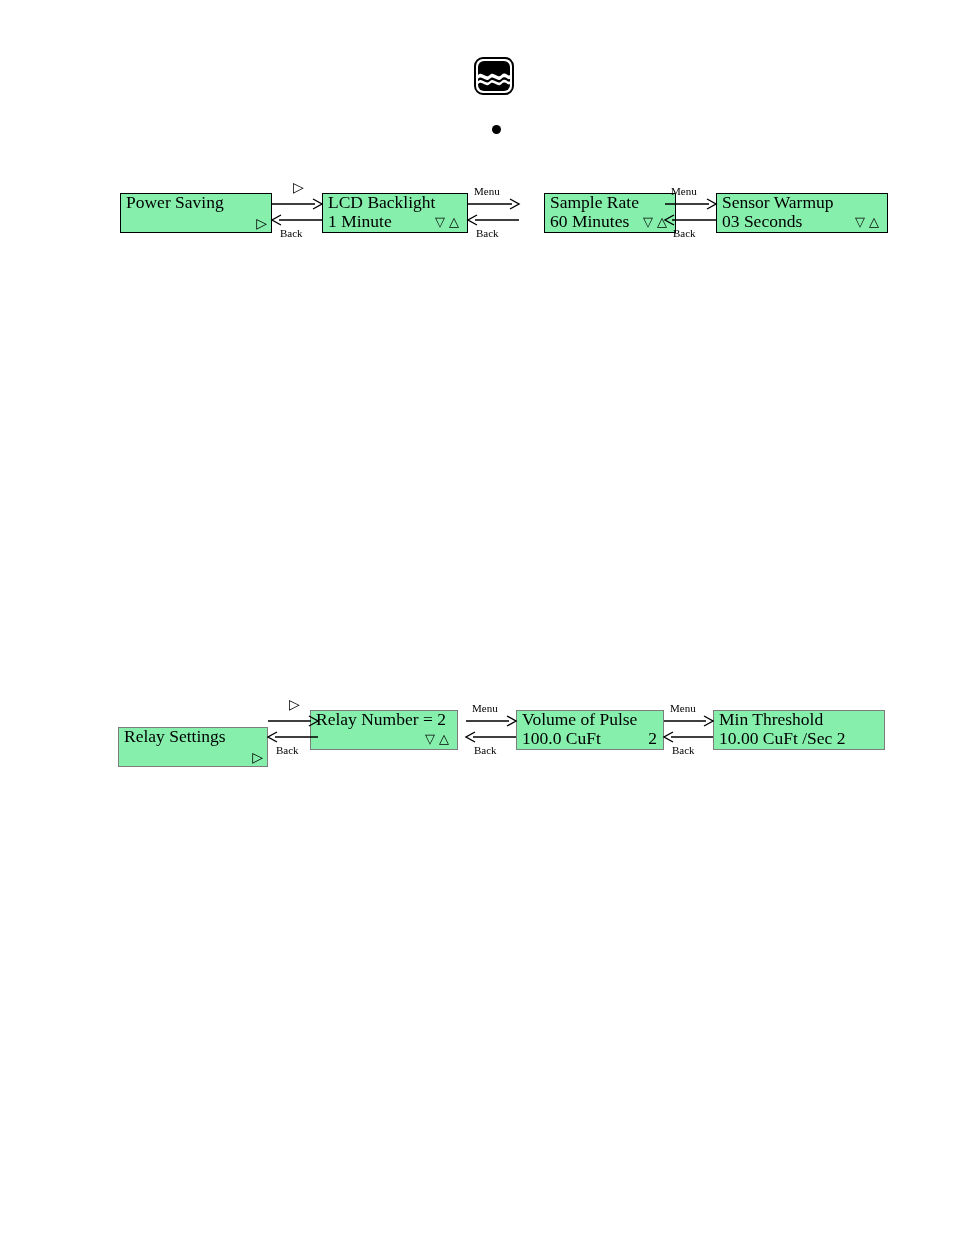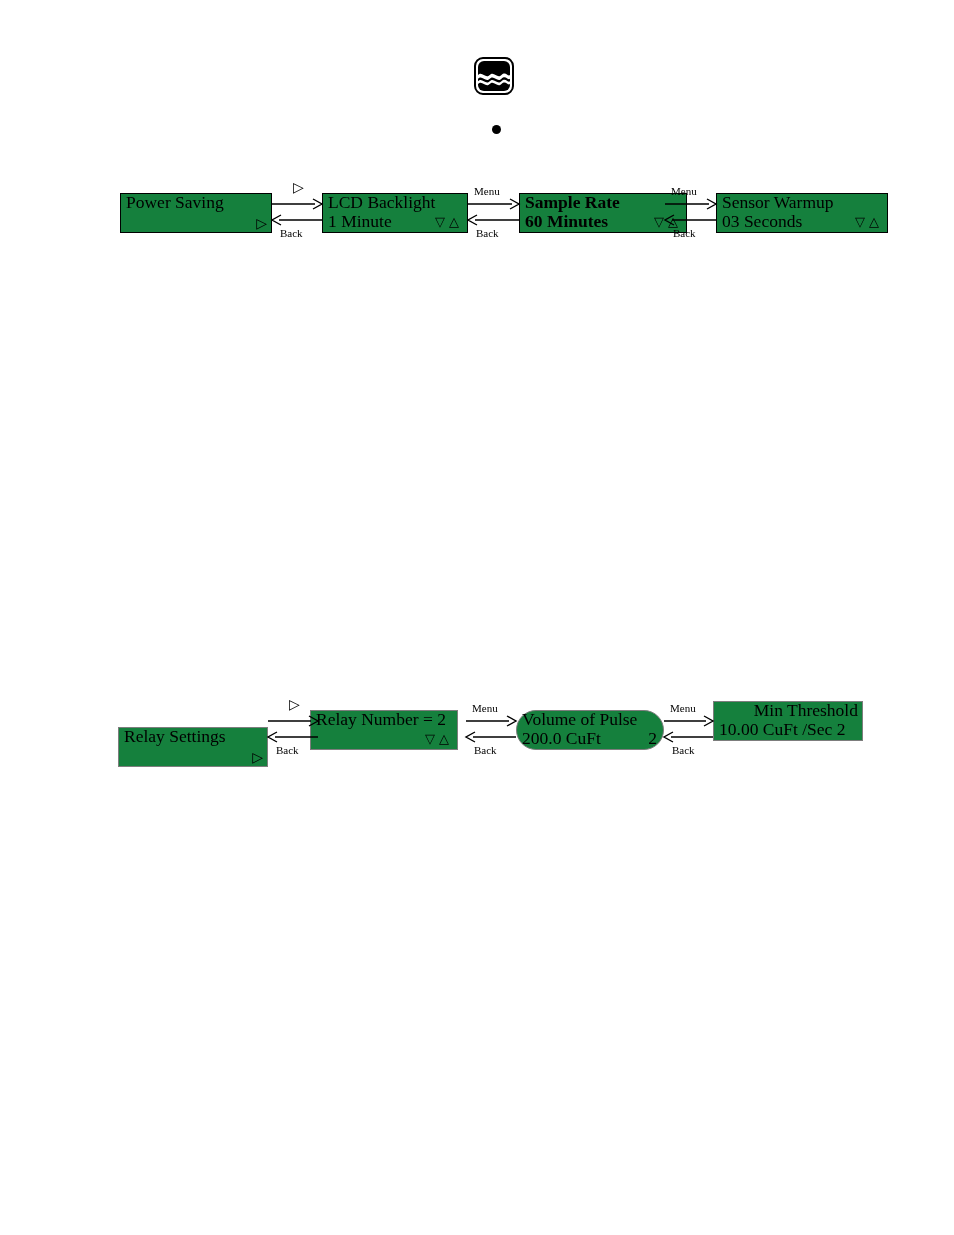--- a/index.html
+++ b/index.html
@@ -61,21 +61,21 @@
     top: 0;
     width: 954px;
     height: 80px;
   }
   #flow-row-0 { top: 178px; }
   #flow-row-1 { top: 695px; }
 
   .node {
     position: absolute;
     box-sizing: border-box;
-    background: #15803d;
+    background: #86efac;
     border: 1.5px solid #000000;
     height: 40px;
     padding: 0 3px 0 11px;
   }
   .node.gray { border-color: #7d7d7d; }
 
   .node .line {
     position: absolute;
     left: 5px;
     right: 4px;
@@ -156,21 +156,21 @@
       </div>
       <div class="node-play">▷</div>
     </div>
     <div class="node" style="left: 322px; width: 146px; top: 15px;">
       <div class="line line1">LCD Backlight</div>
       <div class="line line2">
         <span class="val">1 Minute</span>
       </div>
       <div class="arrows-ud" style="top: 19px;"><span>▽</span><span>△</span></div>
     </div>
-    <div class="node" style="left: 519px; width: 168px; top: 15px; font-weight: bold;">
+    <div class="node" style="left: 544px; width: 132px; top: 15px;">
       <div class="line line1">Sample Rate</div>
       <div class="line line2">
         <span class="val">60 Minutes</span>
       </div>
       <div class="arrows-ud" style="top: 19px;"><span>▽</span><span>△</span></div>
     </div>
     <div class="node" style="left: 716px; width: 172px; top: 15px;">
       <div class="line line1">Sensor Warmup</div>
       <div class="line line2">
         <span class="val">03 Seconds</span>
@@ -210,28 +210,28 @@
       </div>
       <div class="node-play">▷</div>
     </div>
     <div class="node gray" style="left: 310px; width: 148px; top: 15px;">
       <div class="line line1">Relay Number =  2</div>
       <div class="line line2">
         <span class="val"></span>
       </div>
       <div class="arrows-ud" style="top: 19px;"><span>▽</span><span>△</span></div>
     </div>
-    <div class="node gray" style="left: 516px; width: 148px; top: 15px; border-radius: 20px;">
+    <div class="node gray" style="left: 516px; width: 148px; top: 15px;">
       <div class="line line1">Volume of Pulse</div>
       <div class="line line2">
-        <span class="val">200.0  CuFt</span>
+        <span class="val">100.0  CuFt</span>
         <span class="tail">2</span>
       </div>
     </div>
-    <div class="node gray" style="left: 713px; width: 150px; top: 6px; text-align: right;">
+    <div class="node gray" style="left: 713px; width: 172px; top: 15px;">
       <div class="line line1">Min Threshold</div>
       <div class="line line2">
         <span class="val">10.00  CuFt /Sec   2</span>
       </div>
     </div>
     <div class="conn" style="left: 268px; width: 50px;">
       <svg width="50" height="80">
         <path d="M0 26 L 43 26 M 41 21 L 50 26 L 41 31" stroke="#000" stroke-width="1.4" fill="none"></path>
         <path d="M50 42 L 7 42 M 9 37 L 0 42 L 9 47" stroke="#000" stroke-width="1.4" fill="none"></path>
       </svg>

